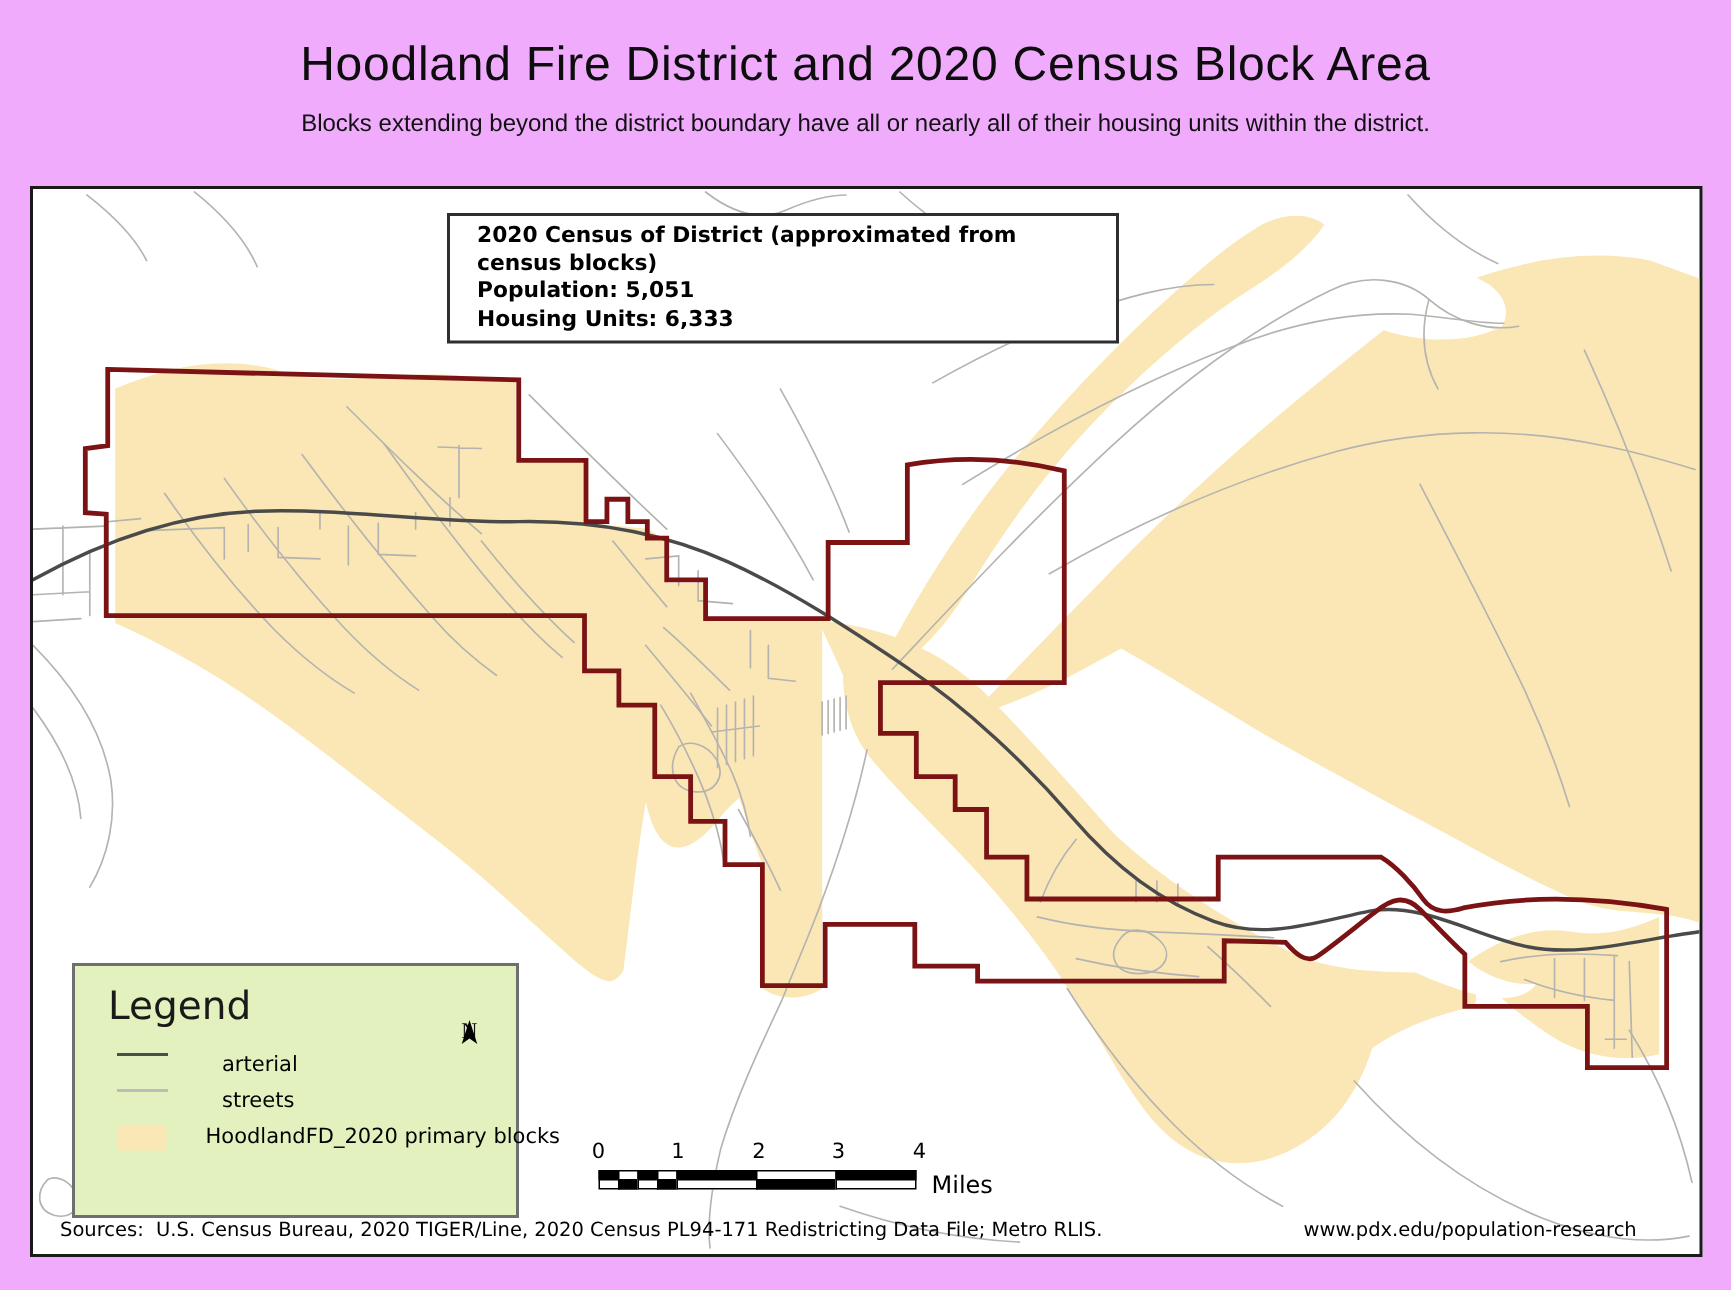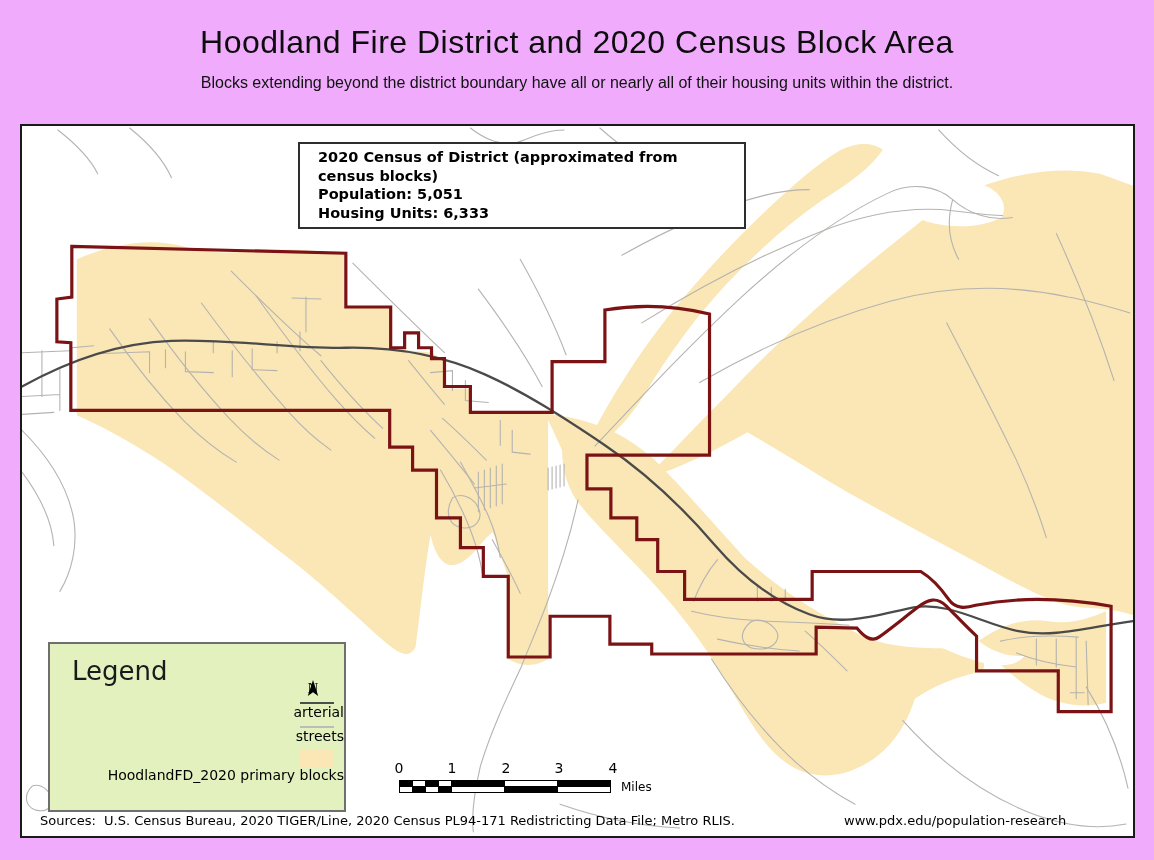--- a/index.html
+++ b/index.html
@@ -12,39 +12,39 @@
   .map-frame{position:absolute;left:20px;top:124px;width:1115px;height:714px;
     border:2px solid #1a1a1a;box-sizing:border-box;background:#fff;}
   .map-frame svg{position:absolute;left:0;top:0;width:100%;height:100%;}
   .info-box{position:absolute;left:276px;top:16px;width:448px;background:#fff;
     border:2px solid #2e2e2e;box-sizing:border-box;padding:4px 6px 5px 6px;}
   .info-box div{font-size:14.5px;font-weight:bold;color:#000;line-height:1.28;margin-left:12px;}
   .legend{position:absolute;left:26px;top:504px;width:298px;height:170px;
     background:#e2f1be;border:2px solid #6f6f6f;box-sizing:border-box;margin-top:12px;}
   .legend-title{position:absolute;left:22px;top:12px;font-size:26px;color:#1a1a1a;}
   .legend-items{position:absolute;left:0;top:58px;width:100%;}
-  .legend-row{display:flex;align-items:flex-end;height:24px;padding-left:28px;flex-direction:column;}
+  .legend-row{display:flex;align-items:flex-start;height:24px;padding-left:28px;}
   .swatch-wrap{width:44px;display:flex;align-items:center;}
   .sw-line-dark{width:34px;border-top:2px solid #4a4f4a;}
   .sw-line-light{width:34px;border-top:2px solid #bdbdb8;}
   .sw-outline{width:26px;height:10px;border:3px solid #7b1315;background:transparent;}
   .sw-fill{width:33px;height:17px;background:#fae7b5;}
   .legend-label{font-size:14px;color:#000;padding-left:26px;white-space:nowrap;}
   .north{position:absolute;left:248px;top:36px;width:30px;text-align:center;}
   .north-n{font-family:"Liberation Serif",serif;font-size:15px;color:#111;}
   .scalebar{position:absolute;left:375px;top:634px;width:270px;height:42px;}
   .sb-num{position:absolute;top:0;font-size:14px;color:#000;width:12px;text-align:center;}
   .sb-bar{position:absolute;left:2px;top:20px;display:flex;flex-direction:column;}
   .sb-row{display:flex;height:7px;}
   .sb-cell{box-sizing:border-box;border:1px solid #000;height:7px;margin-left:-1px;}
   .sb-cell:first-child{margin-left:0;}
   .b{background:#000;} .w{background:#fff;}
-  .sb-miles{position:absolute;left:224px;top:20px;font-size:12px;color:#000;}
+  .sb-miles{position:absolute;left:224px;top:20px;font-size:16px;color:#000;}
   .sources{position:absolute;left:18px;top:687px;font-size:13px;color:#000;white-space:pre;}
-  .website{position:absolute;left:822px;top:687px;font-size:13px;color:#000;}
+  .website{position:absolute;left:847px;top:687px;font-size:13px;color:#000;}
 </style>
 </head>
 <body>
 
 <div class="page">
 
   <div class="title">Hoodland Fire District and 2020 Census Block Area</div>
   <div class="subtitle">Blocks extending beyond the district boundary have all or nearly all of their housing units within the district.</div>
 
   <div class="map-frame">

